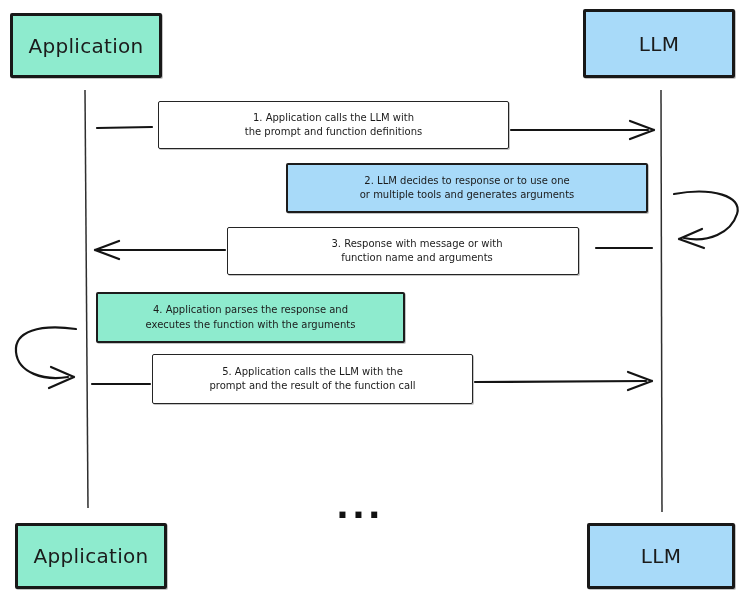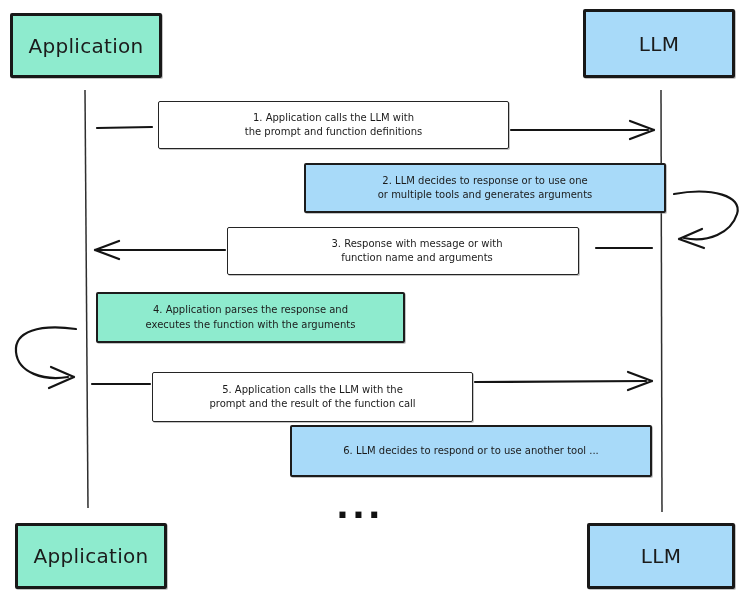--- a/index.html
+++ b/index.html
@@ -98,35 +98,32 @@
   </div>
 
   <div class="box actor" style="left: 587px; top: 523px; width: 148px; height: 66px; background-color: rgb(168, 218, 249);">
     <span>LLM</span>
   </div>
 
   <div class="box msg" style="left: 158px; top: 101px; width: 351px; height: 48px; background-color: rgb(255, 255, 255);">
     <span>1. Application calls the LLM with the prompt and function definitions</span>
   </div>
 
-  <div class="box msg filled" style="left: 304px; top: 163px; width: 362px; height: 50px; background-color: rgb(168, 218, 249);">
+  <div class="box msg filled" style="left: 286px; top: 163px; width: 362px; height: 50px; background-color: rgb(168, 218, 249);">
     <span>2. LLM decides to response or to use one or multiple tools and generates arguments</span>
   </div>
 
   <div class="box msg" style="left: 227px; top: 227px; width: 352px; height: 48px; background-color: rgb(255, 255, 255); padding-left: 36px;">
     <span>3. Response with message or with function name and arguments</span>
   </div>
 
   <div class="box msg filled" style="left: 96px; top: 292px; width: 309px; height: 51px; background-color: rgb(142, 235, 206);">
     <span>4. Application parses the response and executes the function with the arguments</span>
   </div>
 
-  <div class="box msg" style="left: 152px; top: 372px; width: 321px; height: 50px; background-color: rgb(255, 255, 255);">
+  <div class="box msg" style="left: 152px; top: 354px; width: 321px; height: 50px; background-color: rgb(255, 255, 255);">
     <span>5. Application calls the LLM with the prompt and the result of the function call</span>
   </div>
 
-  <div class="box msg filled" style="left: 290px; top: 425px; width: 362px; height: 52px; background-color: rgb(168, 218, 249);">
-    <span>6. LLM decides to respond or to use another tool ...</span>
-  </div>
 
   <div class="ellipsis">...</div>
 
 </div>
 
 </body></html>

